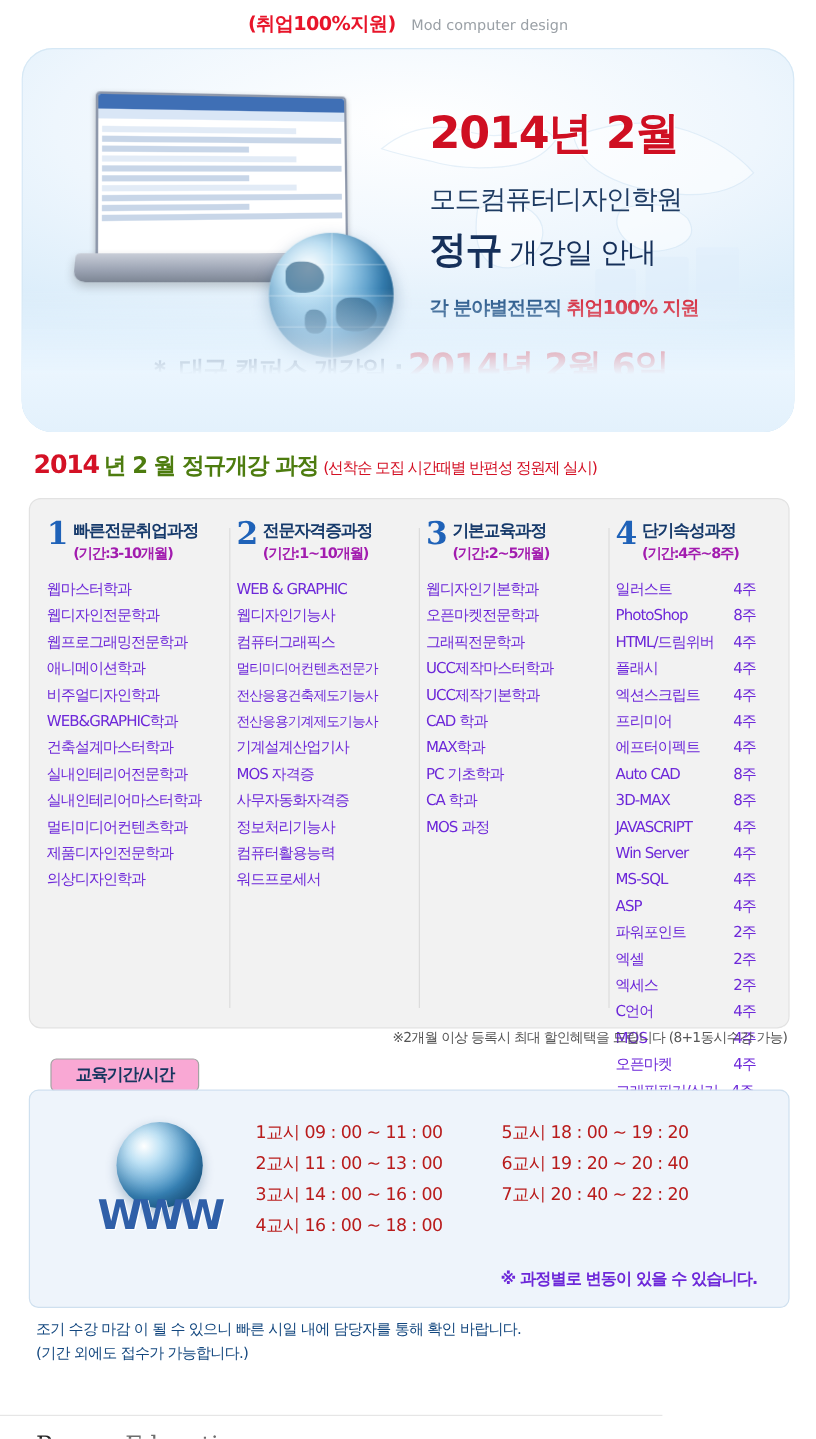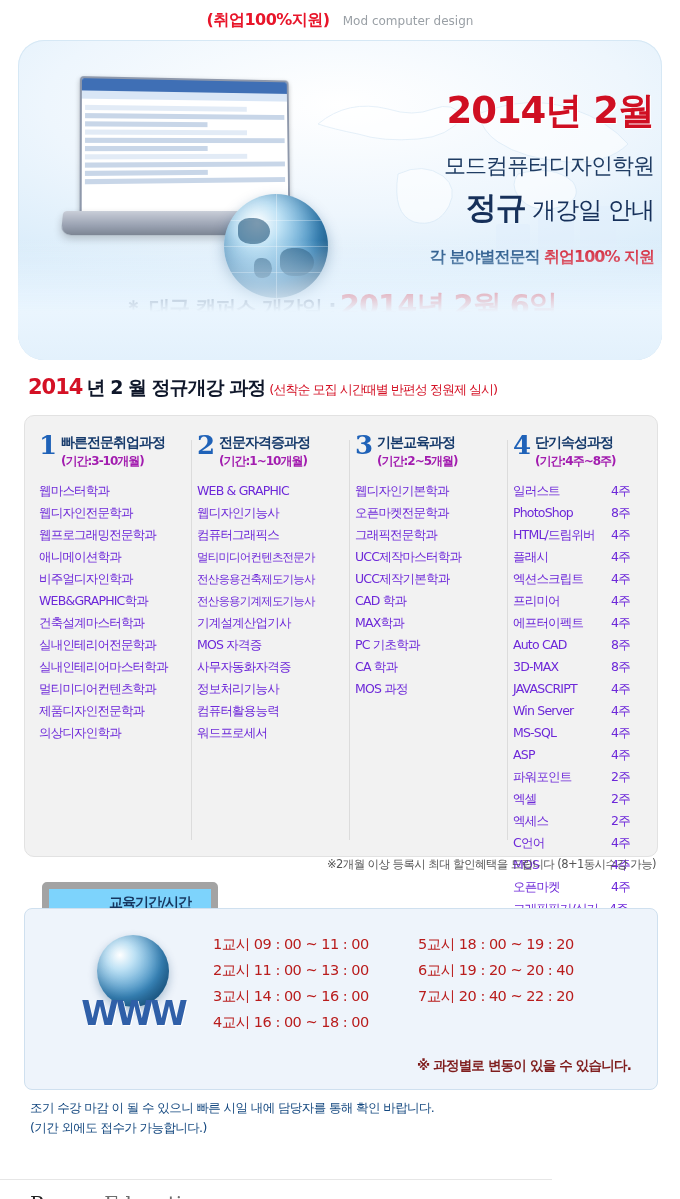--- a/index.html
+++ b/index.html
@@ -68,21 +68,21 @@
   }
   .globe .mer{position:absolute;left:50%;top:0;width:1px;height:104px;background:rgba(255,255,255,.35);}
   .globe .par{position:absolute;left:0;width:104px;height:1px;background:rgba(255,255,255,.3);}
   .globe .land{position:absolute;background:rgba(14,70,110,.55);border-radius:40% 60% 55% 45%;}
 
   .wmap{
     position:absolute;right:14px;top:24px;width:360px;height:220px;
     opacity:.5;
   }
 
-  .hero-text{position:absolute;left:340px;top:52px;width:296px;text-align:right;}
+  .hero-text{position:absolute;left:340px;top:52px;width:296px;text-align:left;}
   .h-year{
     color:#cf0f22;font-weight:bold;font-size:37px;letter-spacing:-1px;line-height:1;
     text-shadow:1px 1px 0 #ffffff;
   }
   .h-acad{
     margin-top:22px;color:#1f3c63;font-size:22px;letter-spacing:-1px;
   }
   .h-reg{
     margin-top:6px;color:#16305a;font-size:24px;letter-spacing:-1px;
   }
@@ -95,21 +95,21 @@
   .hero-bottom{
     position:absolute;left:0;bottom:34px;width:644px;text-align:center;
     letter-spacing:-1px;
   }
   .hero-bottom .lbl{color:#13325e;font-weight:bold;font-size:21px;}
   .hero-bottom .dateval{color:#d00c20;font-weight:bold;font-size:29px;}
 
   
   .sec-title{position:absolute;left:28px;top:375px;width:624px;letter-spacing:-1px;}
   .sec-title .y{color:#d41125;font-weight:bold;font-size:21px;}
-  .sec-title .m{color:#0f172a;font-weight:bold;font-size:19px;}
+  .sec-title .m{color:#4d7c0f;font-weight:bold;font-size:19px;}
   .sec-title .note{color:#d41125;font-size:13px;}
 
   
   .panel{
     position:absolute;left:24px;top:415px;width:632px;height:440px;
     background:#f2f2f2;border:1px solid #e2e2e2;border-radius:10px;
   }
   .col{position:absolute;top:18px;width:148px;}
   .col.c1{left:14px;}
   .col.c2{left:172px;}
@@ -128,23 +128,23 @@
   .citem .d{display:inline-block;}
 
   .panel-note{
     position:absolute;left:24px;top:857px;width:632px;text-align:right;
     color:#555;font-size:11.5px;letter-spacing:-0.6px;
   }
 
   
   .sched-tab{
     position:absolute;left:42px;top:882px;width:122px;height:26px;
-    background:#7dd3fc;border:7px solid #a3a3a3;border-radius:5px;
+    background:#f9a8d4;border:1px solid #a3a3a3;border-radius:5px;
     color:#16365f;font-weight:bold;font-size:14px;letter-spacing:-1px;
-    text-align:center;line-height:26px;padding-left:40px;
+    text-align:center;line-height:26px;
   }
   .sched{
     position:absolute;left:24px;top:908px;width:632px;height:180px;
     background:#eef4fb;border:1px solid #cfe0ef;border-radius:8px;
   }
   .www{
     position:absolute;left:48px;top:26px;width:120px;height:120px;text-align:center;
   }
   .www .g{
     width:72px;height:72px;margin:0 auto;border-radius:50%;
@@ -152,21 +152,21 @@
     box-shadow:0 4px 10px rgba(0,60,110,.3), inset -6px -8px 18px rgba(0,30,60,.35);
   }
   .www .txt{
     margin-top:-14px;color:#2f5fa8;font-weight:bold;font-size:34px;letter-spacing:-3px;
     text-shadow:1px 1px 0 #fff;
   }
   .rows{position:absolute;left:188px;top:22px;width:430px;}
   .srow{color:#b91c1c;font-size:14.5px;letter-spacing:-0.5px;line-height:26px;white-space:nowrap;}
   .srow .p{display:inline-block;width:205px;}
   .sfoot{
-    position:absolute;right:26px;bottom:14px;color:#7f1d1d;font-size:13.5px;
+    position:absolute;right:26px;bottom:14px;color:#6d28d9;font-size:13.5px;
     letter-spacing:-0.8px;font-weight:bold;
   }
 
   
   .notes{position:absolute;left:30px;top:1098px;width:600px;color:#13477f;font-size:12.5px;letter-spacing:-0.6px;line-height:20px;}
 
   
   .footer{position:absolute;left:0;top:1179px;width:552px;height:47px;border-top:1px solid #e6e6e6;}
   .brand{position:absolute;left:30px;top:12px;}
   .brand .b1{font-family:"DejaVu Serif","Liberation Serif",serif;font-size:20px;color:#222;}

